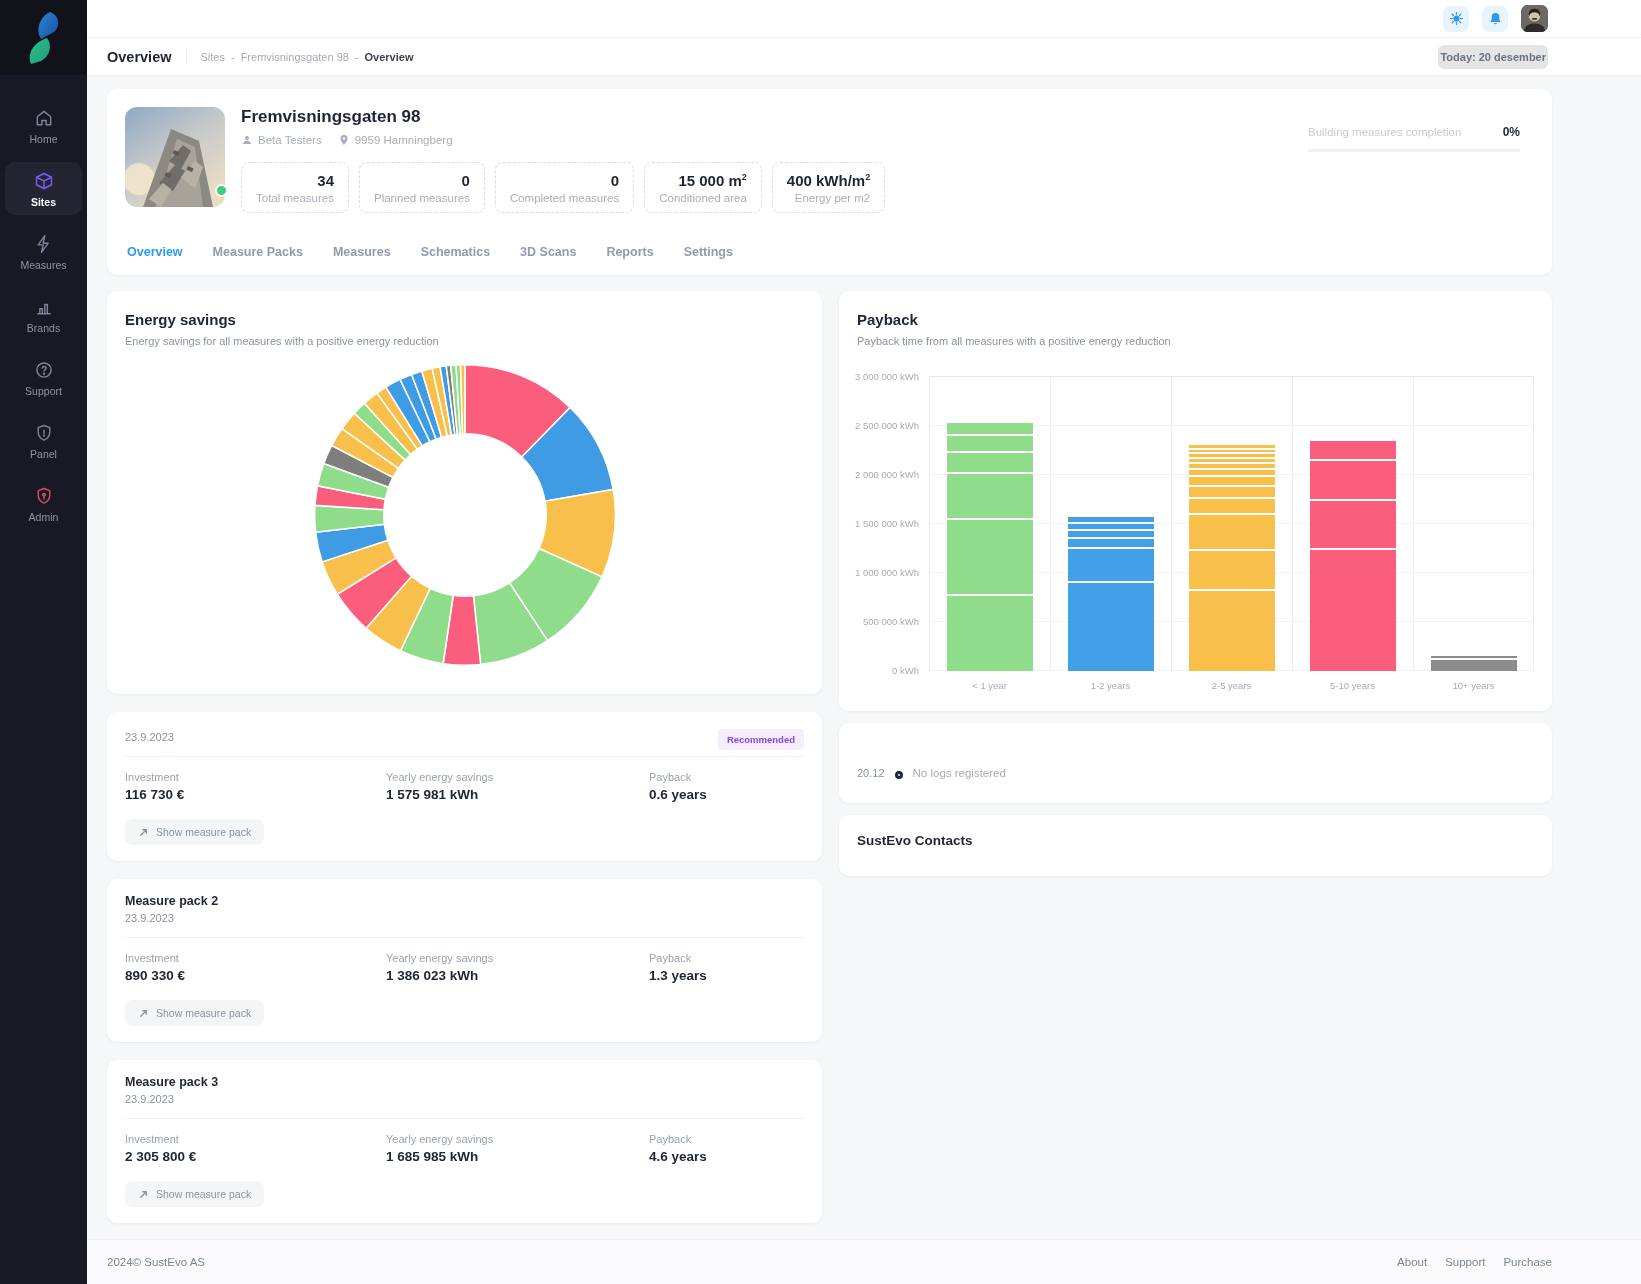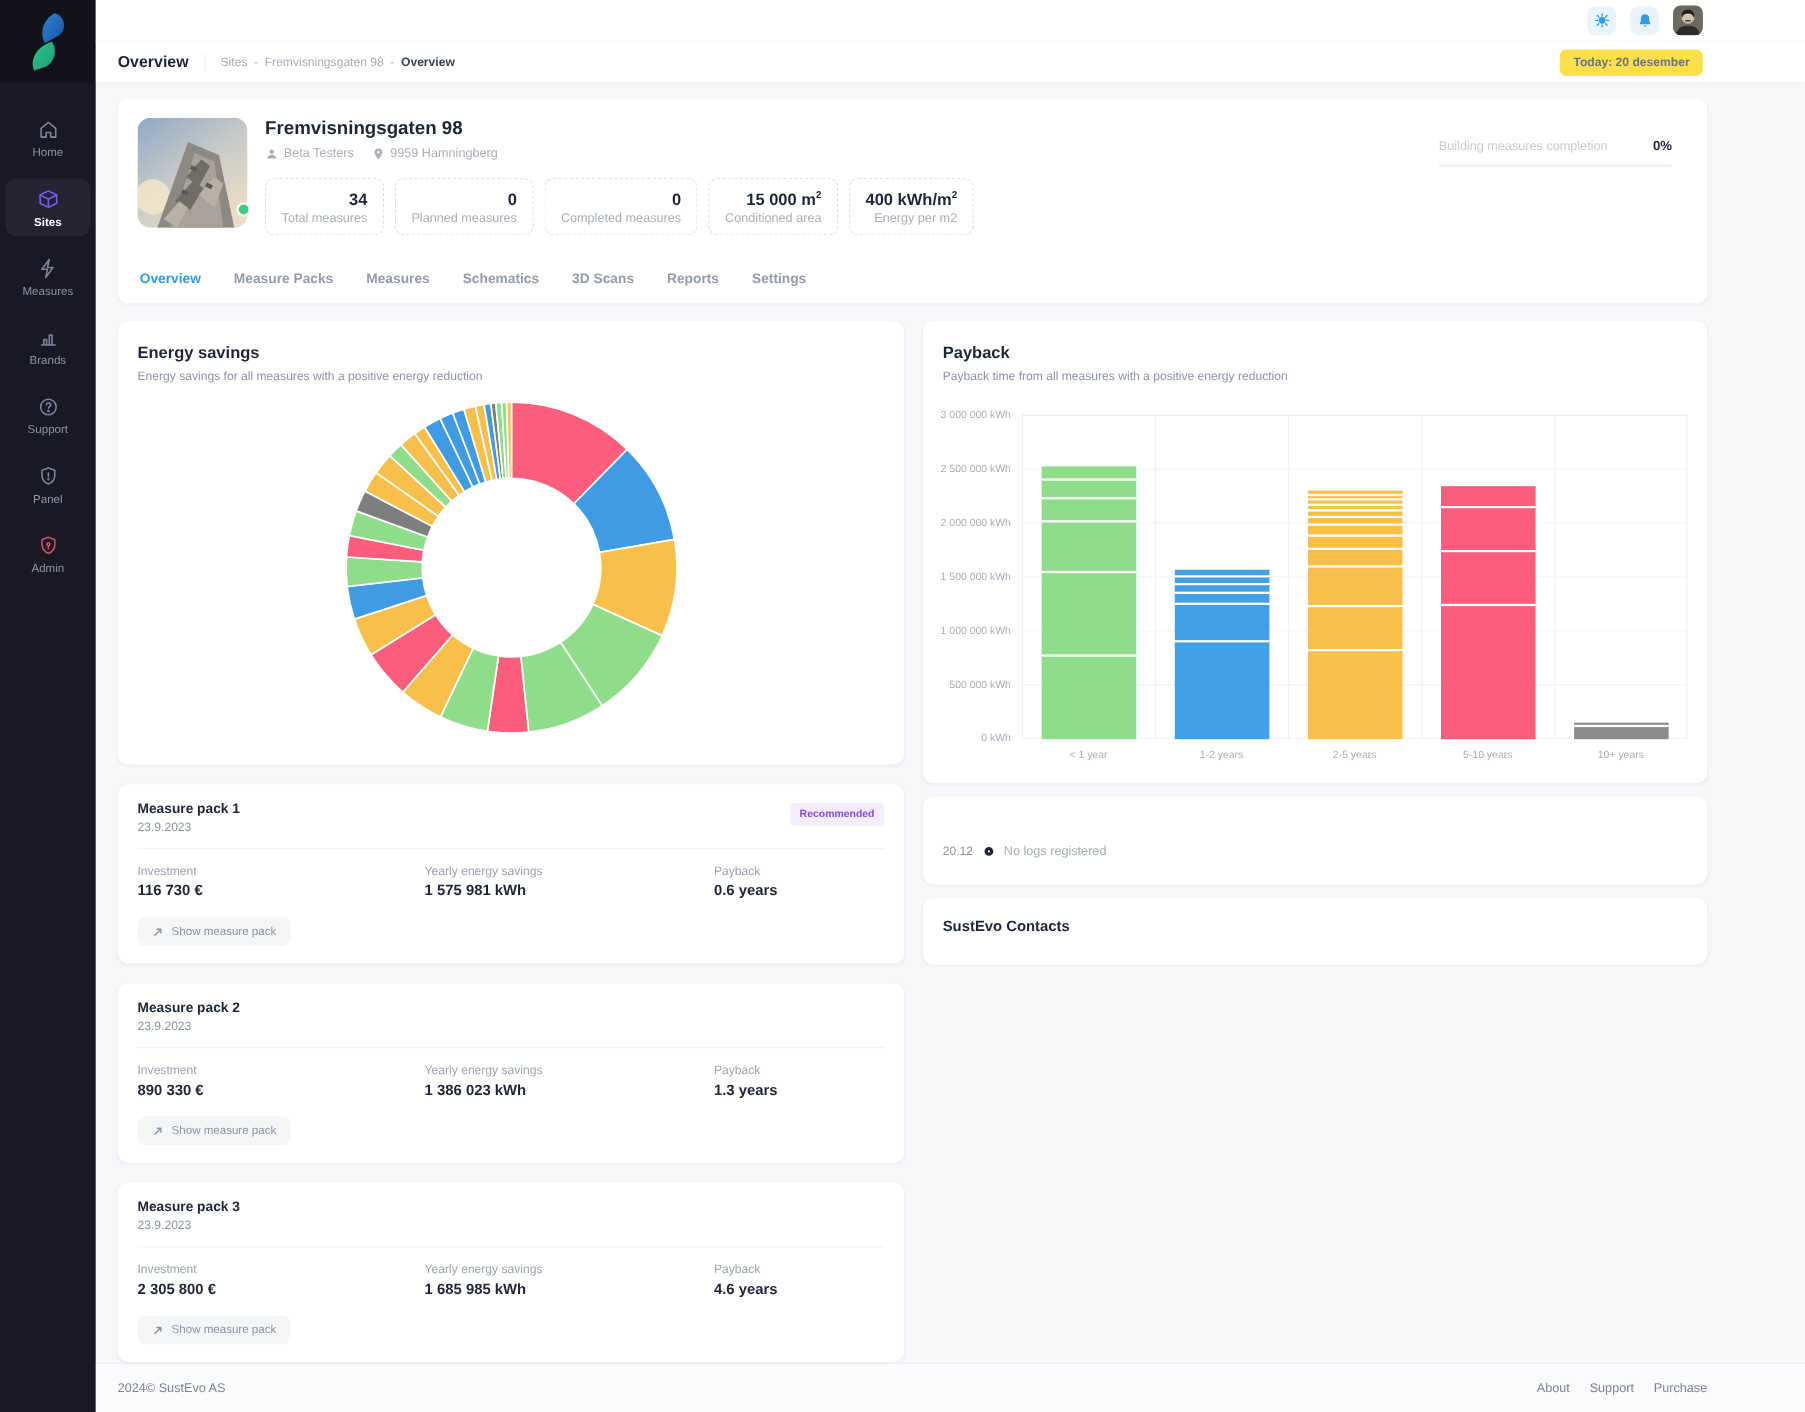--- a/index.html
+++ b/index.html
@@ -28,22 +28,22 @@
              display:flex; align-items:center; justify-content:center; border:none; cursor:pointer; }
   .avatar { width:27px; height:27px; border-radius:7px; overflow:hidden; cursor:pointer; border:none; padding:0; background:#6e6862; }
 
   .pagehead { height:37px; background:#fff; display:flex; align-items:center; padding:0 93px 0 20px;
               box-shadow:0 1px 2px rgba(20,20,40,0.06); position:relative; z-index:2; }
   .page-title { font-size:14.5px; font-weight:bold; color:#1E2537; padding-right:14px;
                 border-right:1px solid #EDEEF1; margin-right:14px; }
   .breadcrumb { display:flex; align-items:center; gap:6px; font-size:11px; color:#A6ABB8; }
   .breadcrumb .crumb-last { color:#3C4254; font-weight:bold; }
   .spacer { flex:1; }
-  .today-pill { background:#fde047; color:#6A7380; font-size:11px; font-weight:bold;
-                padding:6px 12px; border-radius:6px;margin-left:18px; }
+  .today-pill { background:#e5e5e5; color:#6A7380; font-size:11px; font-weight:bold;
+                padding:6px 2px; border-radius:6px;margin-left:18px; }
 
   .content { flex:1; padding:14px 89px 0 20px; overflow:hidden; display:flex; flex-direction:column; }
 
   .card { background:#fff; border-radius:10px; box-shadow:0 1px 3px rgba(25,25,50,0.05); }
 
   
   .site-card { padding:18px 18px 0; position:relative; margin-bottom:16px; }
   .site-top { display:flex; }
   .photo-wrap { width:100px; height:100px; border-radius:12px; position:relative; margin-right:16px; flex-shrink:0; }
   .photo-wrap svg { border-radius:12px; display:block; }
@@ -103,21 +103,21 @@
   .pack-vals { display:grid; grid-template-columns:225px 227px 1fr;gap:36px; }
   .pv-label { font-size:11px; color:#9AA2AF; }
   .pv-value { font-size:13.5px; font-weight:bold; color:#1E2537; margin-top:4px; }
   .pack-btn { margin-top:17px; display:inline-flex; align-items:center; gap:7px; background:#F4F5F7;
               border:none; border-radius:7px; padding:7px 13px; font-size:10.5px; color:#8A93A3;
               font-family:inherit; cursor:pointer; }
 
   
   .logs-card { padding:18px 18px 24px; }
   .logs-title, .contacts-title { font-size:13.5px; font-weight:bold; color:#1E2537; }
-  .log-row { display:flex; align-items:center; gap:10px; margin-top:26px; }
+  .log-row { display:flex; align-items:flex-end; gap:10px; margin-top:26px; }
   .log-date { font-size:11px; color:#8A93A3; }
   .log-ring { width:8px; height:8px; border:3px solid #1F2740; border-radius:50%; }
   .log-msg { font-size:11.5px; color:#A6ABB8; }
   .contacts-card { padding:18px 18px 28px; }
 
   
   .footer { margin:auto -89px 0 -20px; background:#FBFBFD; border-top:1px solid #EEEFF2;
             padding:16px 89px 16px 20px; display:flex; align-items:center;
             font-size:11.5px; color:#7C8492; }
   .footer-links { display:flex; gap:18px; }
@@ -379,21 +379,20 @@
                   <path d="M150.06 8.71 A157 157 0 0 1 155.66 8.28 L159.95 80.37 A84.78 84.78 0 0 0 156.93 80.60 Z" fill="#8FDD8A" stroke="#fff" stroke-width="1.6"></path>
                   <path d="M155.66 8.28 A157 157 0 0 1 160.33 8.07 L162.48 80.26 A84.78 84.78 0 0 0 159.95 80.37 Z" fill="#8FDD8A" stroke="#fff" stroke-width="1.6"></path>
                   <path d="M160.33 8.07 A157 157 0 0 1 165.00 8.00 L165.00 80.22 A84.78 84.78 0 0 0 162.48 80.26 Z" fill="#F8C04A" stroke="#fff" stroke-width="1.6"></path>
                 </svg>
               </div>
           </section>
 
           <section class="card pack">
             <span class="pack-badge">Recommended</span>
             <div class="pack-head">
-              <div class="pack-title">Measure pack 1</div>
               <div class="pack-date">23.9.2023</div>
             </div>
             <div class="pack-vals">
               <div>
                 <div class="pv-label">Investment</div>
                 <div class="pv-value">116 730 €</div>
               </div>
               <div>
                 <div class="pv-label">Yearly energy savings</div>
                 <div class="pv-value">1 575 981 kWh</div>

